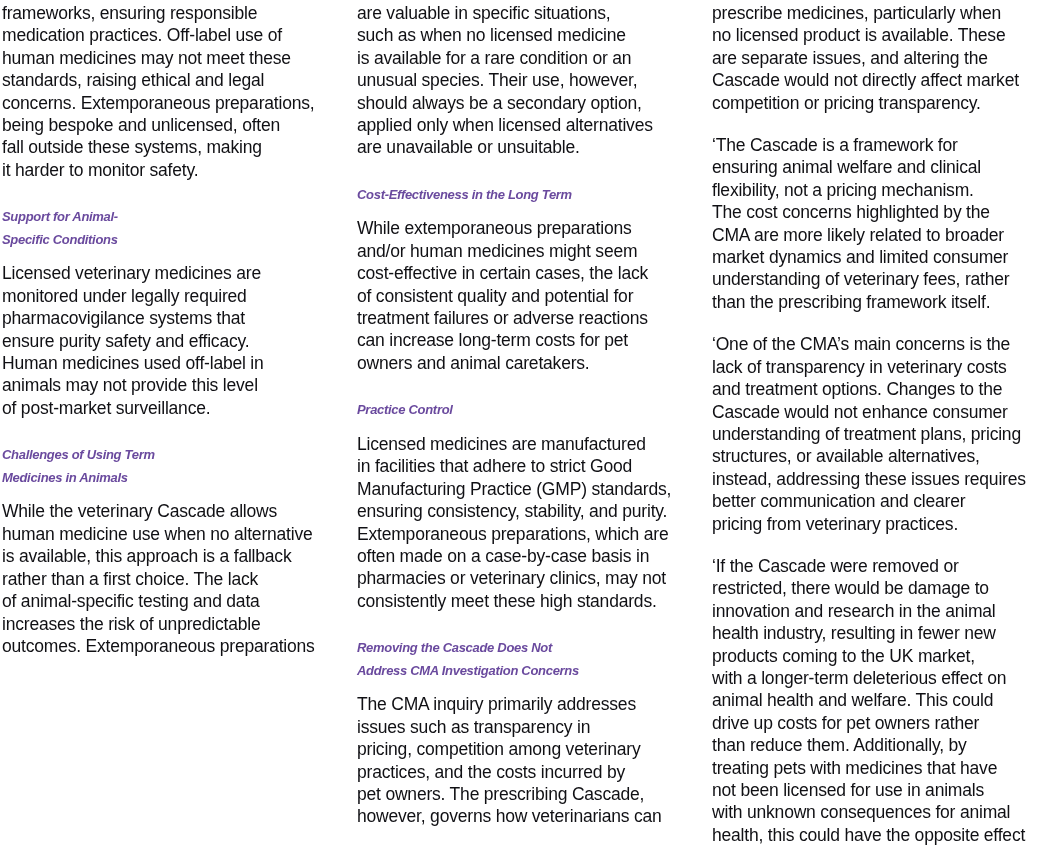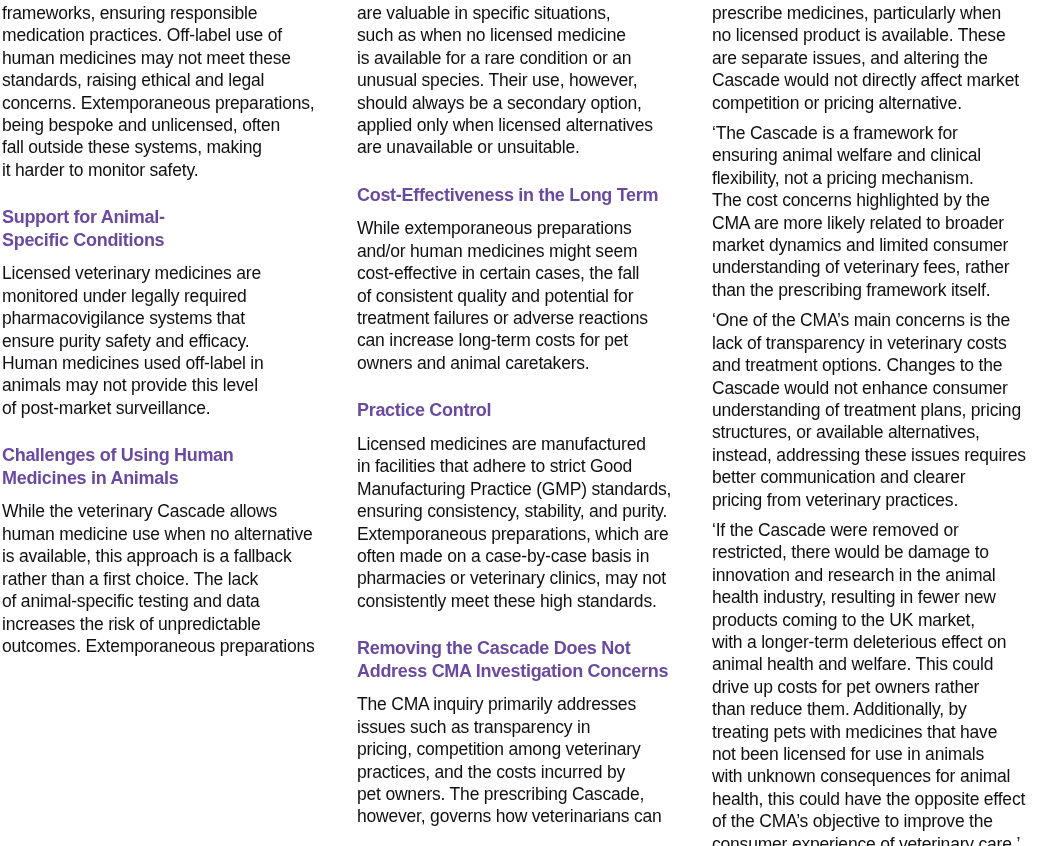--- a/index.html
+++ b/index.html
@@ -28,30 +28,31 @@
   .para {
     margin: 0;
     font-size: 17.5px;
     line-height: 22.4px;
     font-weight: 400;
     letter-spacing: -0.2px;
     color: #101014;
     white-space: pre;
   }
   .para + .para {
-    margin-top: 8px;
+    margin-top: 20px;
   }
   .heading {
     margin: 25px 0 11px 0;
-    font-size: 18px;
+    font-size: 13px;
     line-height: 22.6px;
     font-weight: 700;
     letter-spacing: -0.3px;
     color: #6a4a9e;
     white-space: pre;
+    font-style: italic;
   }
 </style>
 </head>
 <body>
 
 <div class="page">
 
   <div class="column">
     <div class="para">frameworks, ensuring responsible
 medication practices. Off-label use of
@@ -63,21 +64,21 @@
 it harder to monitor safety.</div>
     <div class="heading">Support for Animal-
 Specific Conditions</div>
     <div class="para">Licensed veterinary medicines are
 monitored under legally required
 pharmacovigilance systems that
 ensure purity safety and efficacy.
 Human medicines used off-label in
 animals may not provide this level
 of post-market surveillance.</div>
-    <div class="heading">Challenges of Using Human
+    <div class="heading">Challenges of Using Term
 Medicines in Animals</div>
     <div class="para">While the veterinary Cascade allows
 human medicine use when no alternative
 is available, this approach is a fallback
 rather than a first choice. The lack
 of animal-specific testing and data
 increases the risk of unpredictable
 outcomes. Extemporaneous preparations</div>
   </div>
 
@@ -85,21 +86,21 @@
     <div class="para">are valuable in specific situations,
 such as when no licensed medicine
 is available for a rare condition or an
 unusual species. Their use, however,
 should always be a secondary option,
 applied only when licensed alternatives
 are unavailable or unsuitable.</div>
     <div class="heading">Cost-Effectiveness in the Long Term</div>
     <div class="para">While extemporaneous preparations
 and/or human medicines might seem
-cost-effective in certain cases, the fall
+cost-effective in certain cases, the lack
 of consistent quality and potential for
 treatment failures or adverse reactions
 can increase long-term costs for pet
 owners and animal caretakers.</div>
     <div class="heading">Practice Control</div>
     <div class="para">Licensed medicines are manufactured
 in facilities that adhere to strict Good
 Manufacturing Practice (GMP) standards,
 ensuring consistency, stability, and purity.
 Extemporaneous preparations, which are
@@ -114,21 +115,21 @@
 practices, and the costs incurred by
 pet owners. The prescribing Cascade,
 however, governs how veterinarians can</div>
   </div>
 
   <div class="column">
     <div class="para">prescribe medicines, particularly when
 no licensed product is available. These
 are separate issues, and altering the
 Cascade would not directly affect market
-competition or pricing alternative.</div>
+competition or pricing transparency.</div>
     <div class="para">‘The Cascade is a framework for
 ensuring animal welfare and clinical
 flexibility, not a pricing mechanism.
 The cost concerns highlighted by the
 CMA are more likely related to broader
 market dynamics and limited consumer
 understanding of veterinary fees, rather
 than the prescribing framework itself.</div>
     <div class="para">‘One of the CMA’s main concerns is the
 lack of transparency in veterinary costs

